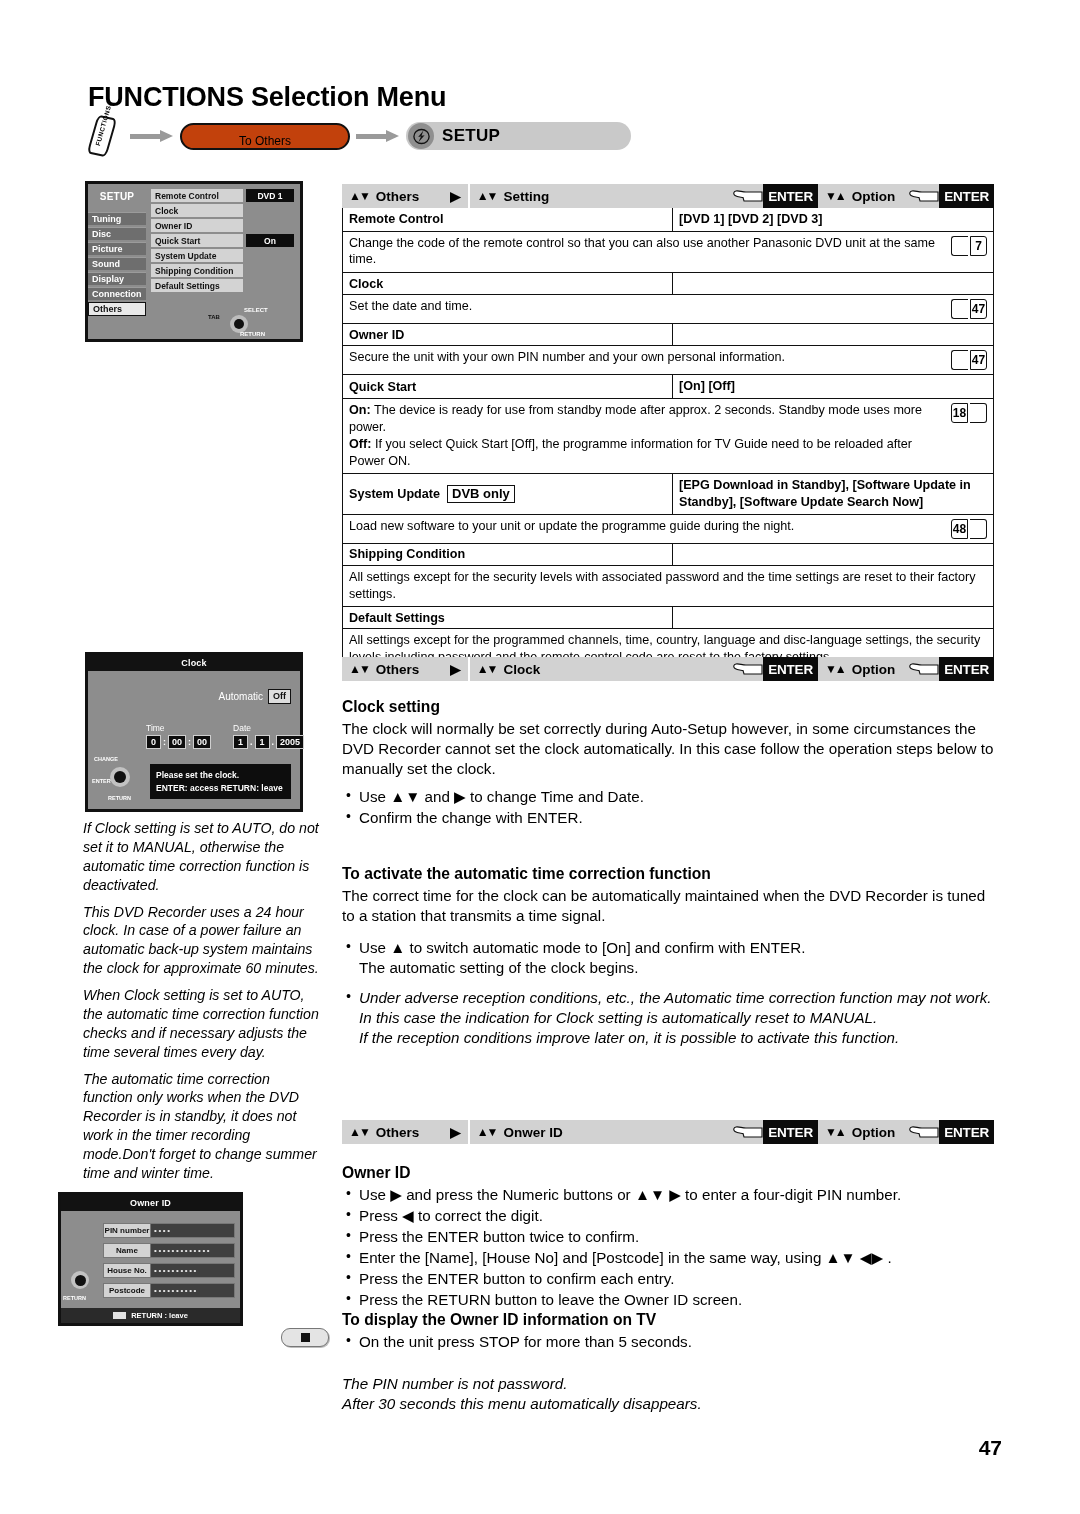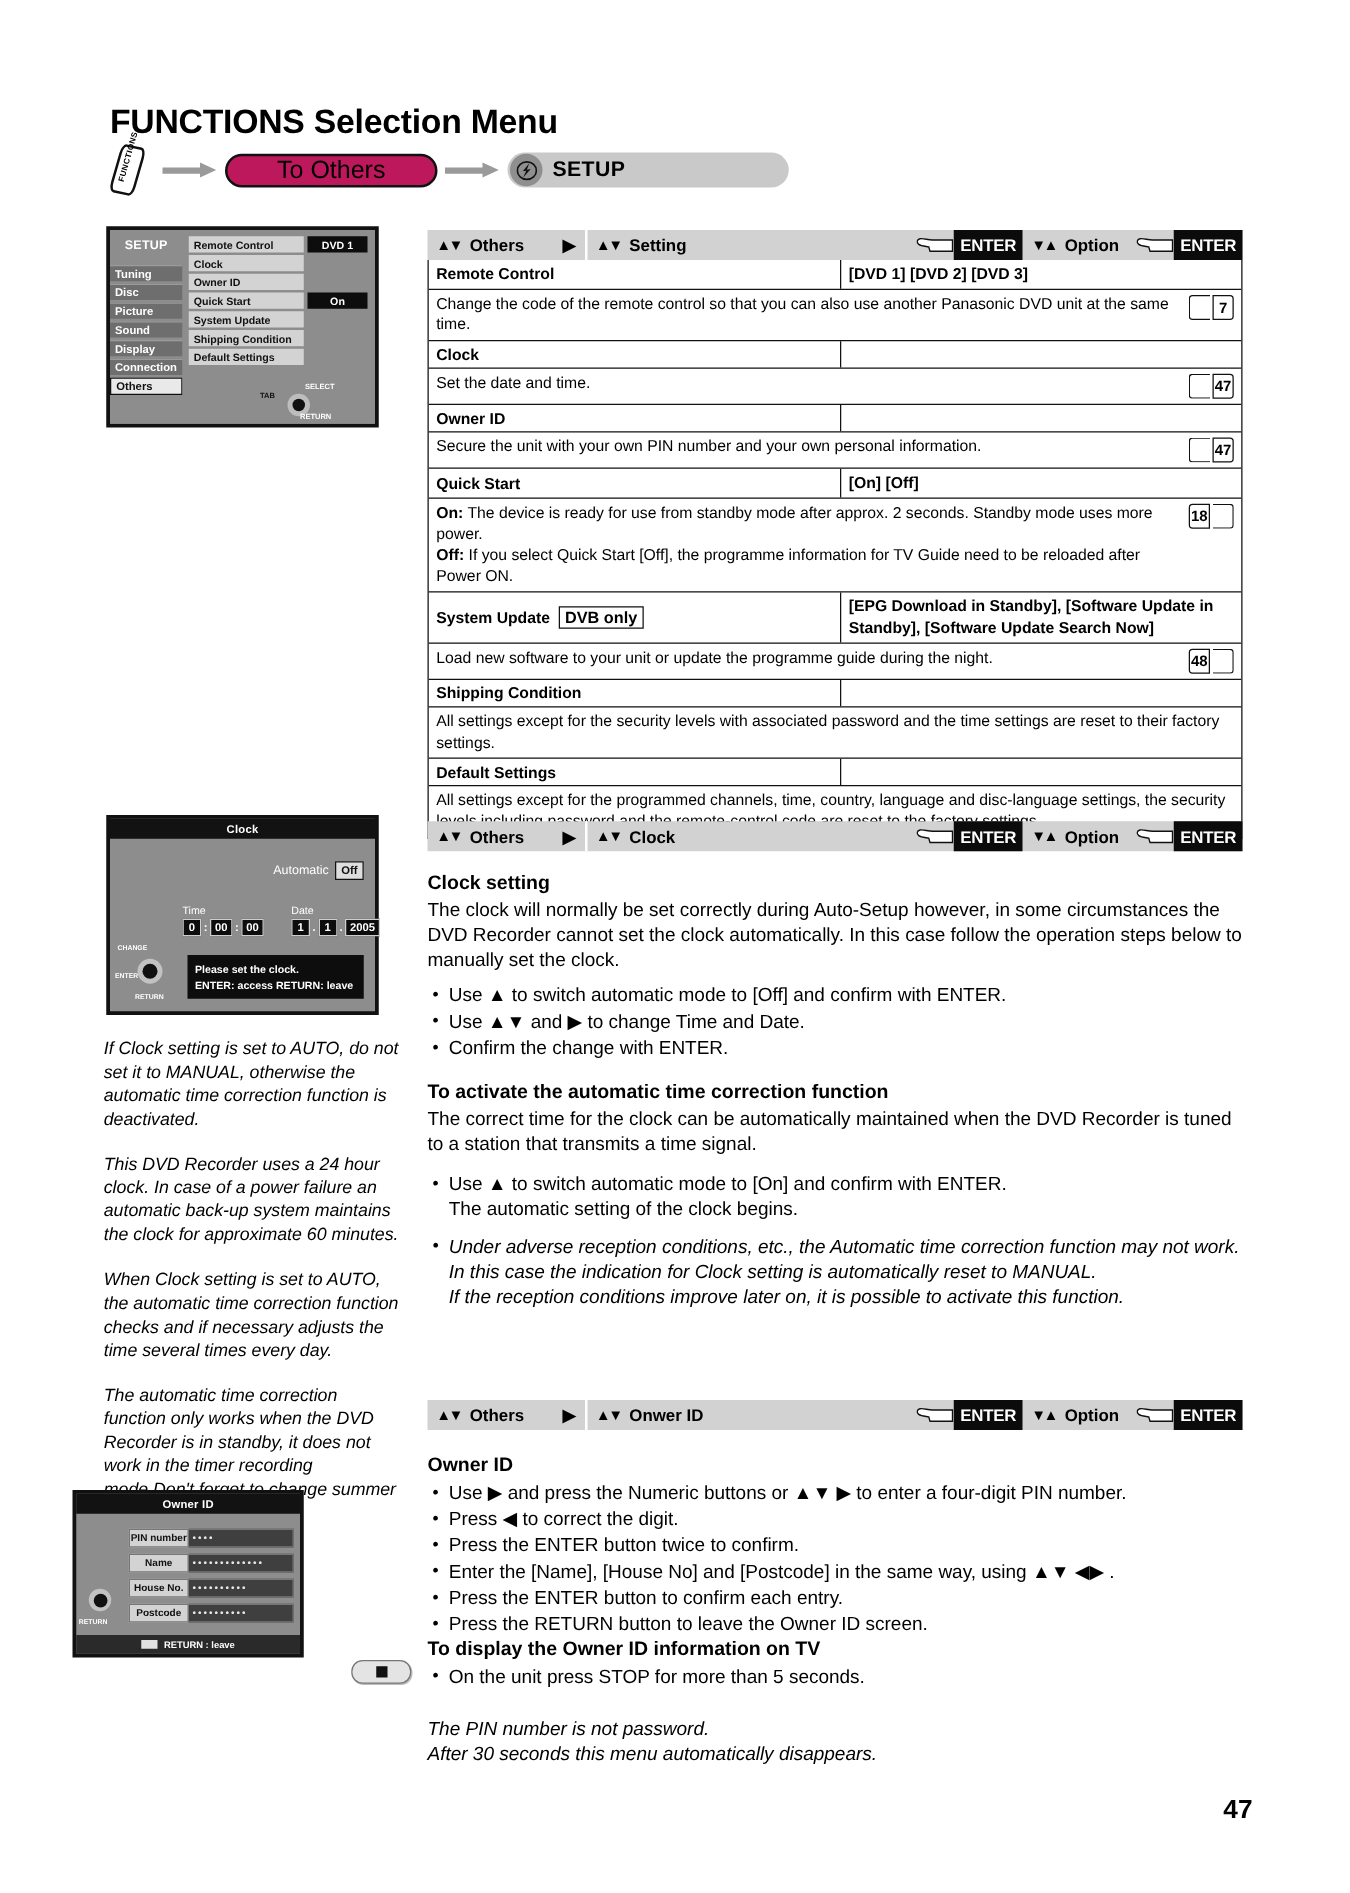--- a/index.html
+++ b/index.html
@@ -31,22 +31,22 @@
   }
   .arrow{ width:44px; height:10px; position:relative; margin:0 6px; }
   .arrow .bar{ position:absolute; left:0; top:3px; width:32px; height:5px; background:#9a9a9a; }
   .arrow .head{
     position:absolute; left:30px; top:-1px; width:0; height:0;
     border-top:6px solid transparent; border-bottom:6px solid transparent;
     border-left:13px solid #9a9a9a;
   }
   .pill-outline{
     width:170px; height:27px; border:2px solid #111; border-radius:14px;
-    background:#be185d; display:flex; align-items:flex-end; justify-content:center;
-    font-size:20px;
+    background:#c2410c; display:flex; align-items:flex-end; justify-content:center;
+    font-size:12px;
   }
   .pill-setup{
     width:225px; height:28px; border-radius:14px;
     background:#c9c9c9; display:flex; align-items:center; padding-left:2px; gap:8px;
   }
   .setup-badge{
     width:26px; height:26px; border-radius:50%; background:#8f8f8f;
     display:flex; align-items:center; justify-content:center; flex:0 0 auto;
   }
   .setup-badge svg{ display:block; }
@@ -219,21 +219,21 @@
   ul.bul{ list-style:none; margin:0; padding:0; }
   ul.bul li{ position:relative; padding-left:17px; margin-bottom:1px; }
   ul.bul li::before{ content:"\2022"; position:absolute; left:4px; top:-1px; font-size:14px; }
   .b{ font-weight:bold; }
 
   
   .note{
     position:absolute; left:83px; width:240px; font-size:14.2px; line-height:1.33;
     font-style:italic;
   }
-  .note p{ margin:17px 0 8px; }
+  .note p{ margin:6px 0 8px; }
 
   
   .stopbtn{
     position:absolute; left:281px; top:1328px; width:48px; height:19px;
     border:1.6px solid #777; border-radius:9px; background:#e4e4e4;
     display:flex; align-items:center; justify-content:center;
     box-shadow:1px 1px 0 #bdbdbd;
   }
   .stopbtn i{ width:9px; height:9px; background:#111; display:block; }
 
@@ -550,21 +550,20 @@
   <span class="enter">ENTER</span>
 </div>
 
 <div class="body" style="top:697px;">
   <h3>Clock setting</h3>
   <p>The clock will normally be set correctly during Auto-Setup however, in some circumstances the DVD Recorder cannot set the clock automatically. In this case follow the operation steps below to manually set the clock.</p>
 </div>
 
 <div class="body" style="top:787px;">
   <ul class="bul">
-    <li>Use ▲ to switch automatic mode to [Off] and confirm with ENTER.</li>
     <li>Use ▲▼ and ▶ to change Time and Date.</li>
     <li>Confirm the change with ENTER.</li>
   </ul>
 </div>
 
 <div class="body" style="top:864px;">
   <h3>To activate the automatic time correction function</h3>
   <p>The correct time for the clock can be automatically maintained when the DVD Recorder is tuned to a station that transmits a time signal.</p>
 </div>
 

